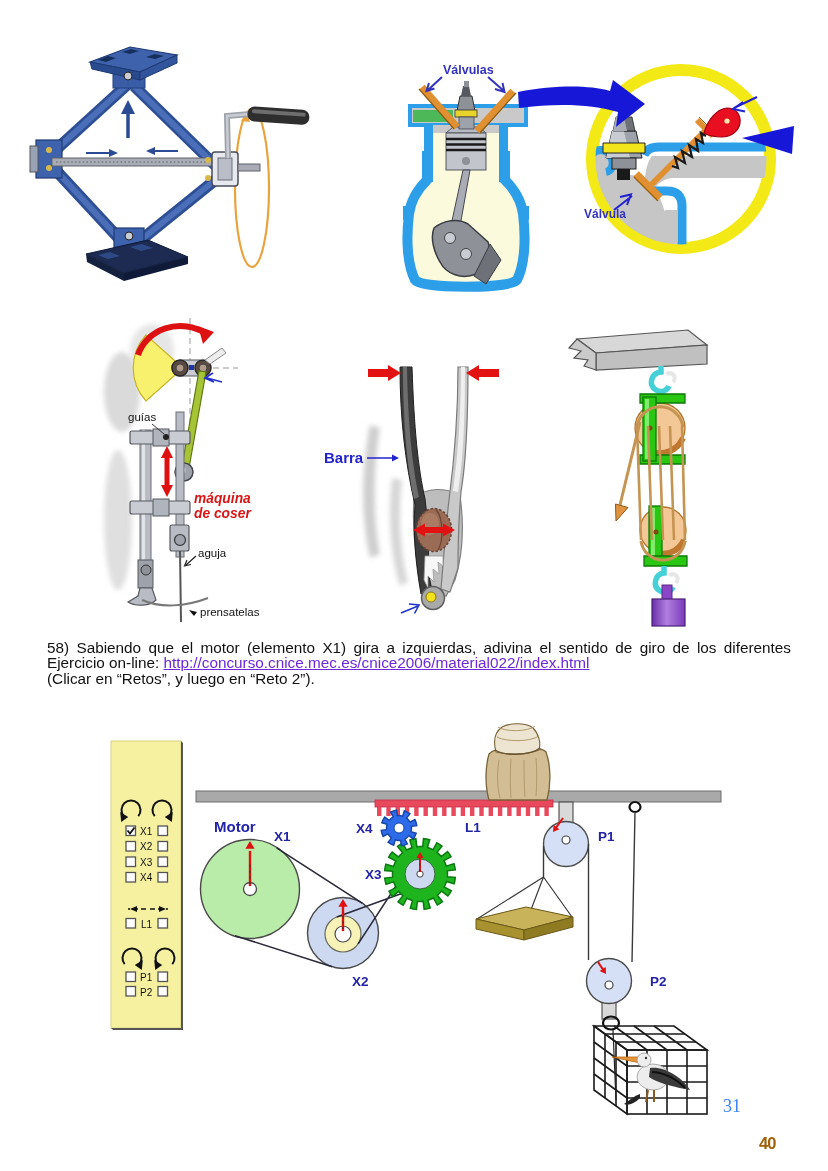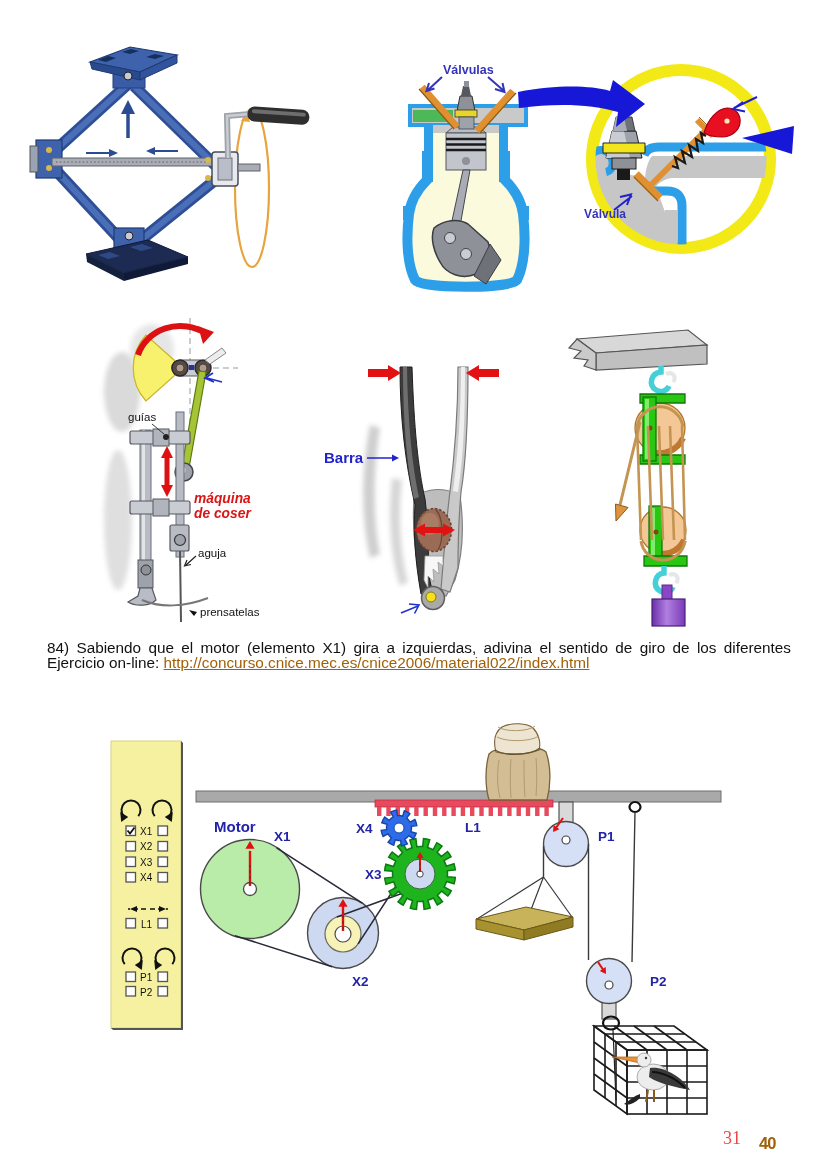--- a/index.html
+++ b/index.html
@@ -353,16 +353,17 @@
 <circle cx="644" cy="1060" r="7" fill="#EDEDED" stroke="#999" stroke-width="0.8"></circle>
 <path d="M650,1068 C664,1066 682,1077 690,1090 C678,1088 657,1083 649,1077 Z" fill="#3A3A3A"></path>
 <path d="M652,1072 C663,1072 677,1079 685,1088" stroke="#111" stroke-width="2" fill="none"></path>
 <path d="M648,1090 L646,1102 M654,1090 L654,1102" stroke="#8A5A20" stroke-width="2"></path>
 <path d="M640,1098 C634,1104 628,1106 624,1104 C630,1100 634,1096 640,1094 Z" fill="#222"></path>
 <circle cx="646" cy="1058" r="1.2" fill="#333"></circle>
 </g>
 </g>
 </svg>
 <div class="abs txt" style="left:47px;top:640px;width:744px;">
-<div style="text-align:justify;text-align-last:justify;">84) Sabiendo que el motor (elemento X1) gira a izquierdas, adivina el sentido de giro de los diferentes</div>
-<div>Ejercicio on-line: <span style="color:#a16207;text-decoration:underline;margin-top:12px;">http://concurso.cnice.mec.es/cnice2006/material022/index.html</span></div>
+<div style="text-align:justify;text-align-last:justify;">58) Sabiendo que el motor (elemento X1) gira a izquierdas, adivina el sentido de giro de los diferentes</div>
+<div>Ejercicio on-line: <span style="color:#6d28d9;text-decoration:underline;margin-top:12px;">http://concurso.cnice.mec.es/cnice2006/material022/index.html</span></div>
+<div>(Clicar en “Retos”, y luego en “Reto 2”).</div>
 </div>
-<div class="abs" style="left:723px;top:1128px;font-family:'Liberation Serif',serif;font-size:18px;color:#ef4444;">31</div>
+<div class="abs" style="left:723px;top:1096px;font-family:'Liberation Serif',serif;font-size:18px;color:#3b82f6;">31</div>
 <div class="abs" style="left:759px;top:1134px;font-size:16.5px;font-weight:bold;color:#a16207;letter-spacing:-1px;">40</div>
 </body></html>

